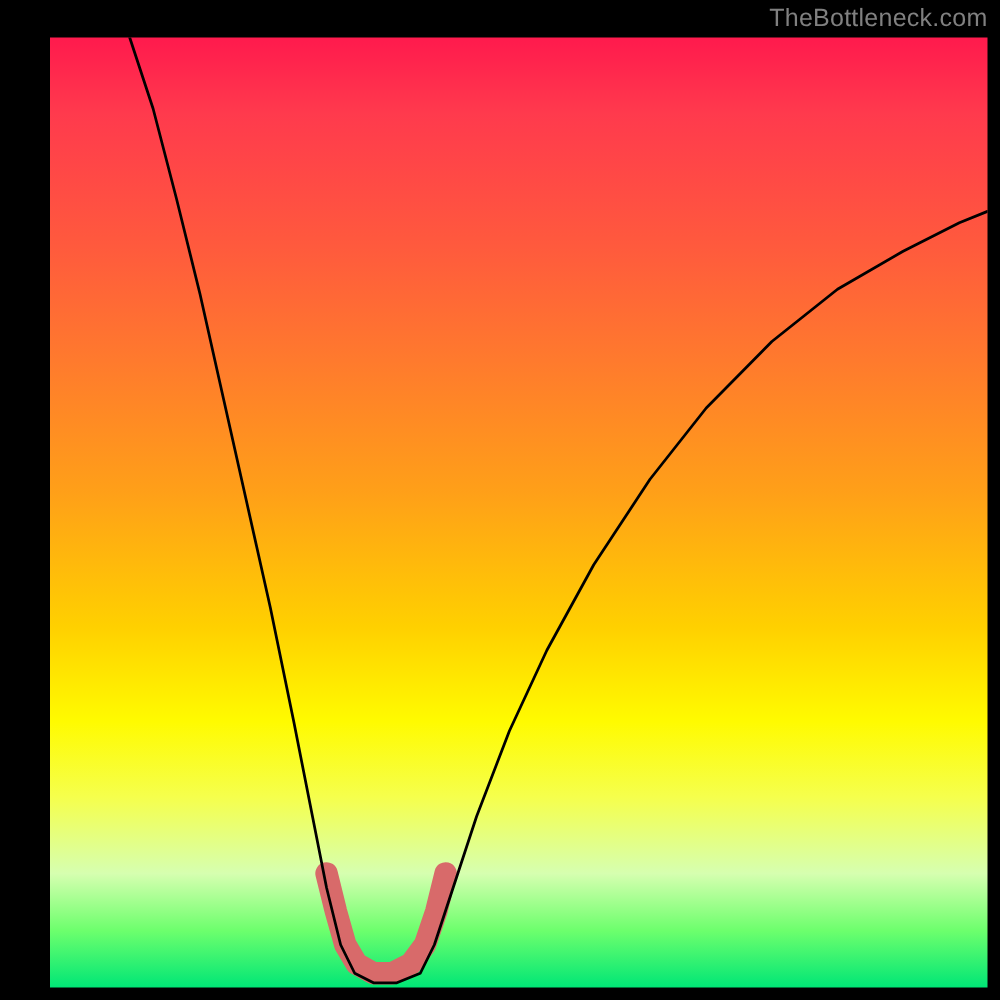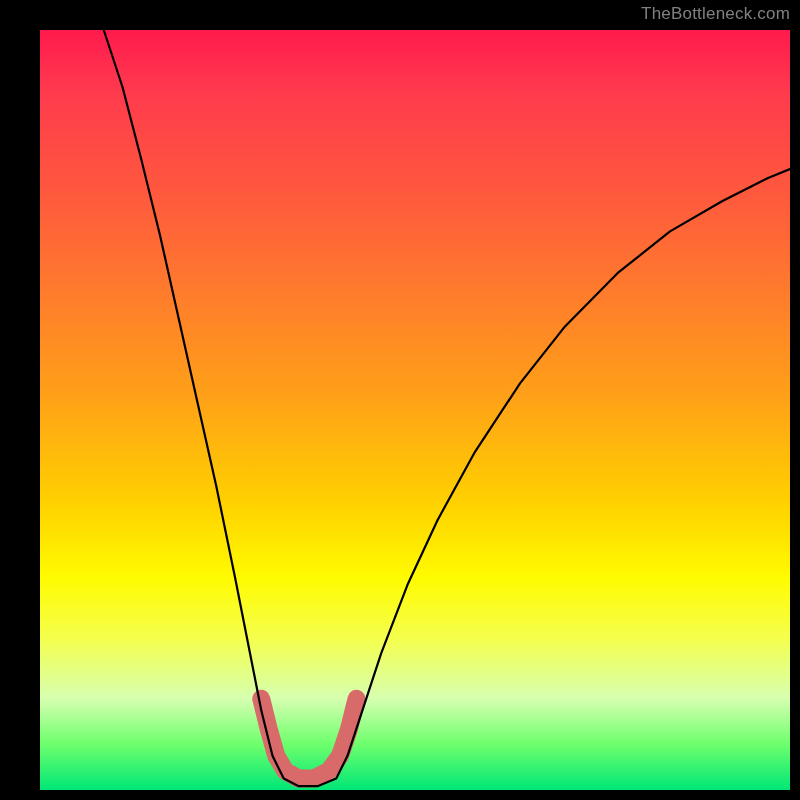--- a/index.html
+++ b/index.html
@@ -15,21 +15,21 @@
     position: relative;
     width: 800px;
     height: 800px;
     background: #000;
   }
   .watermark {
     position: absolute;
     top: 4px;
     right: 10px;
     color: #808080;
-    font-size: 17px;
+    font-size: 20px;
     letter-spacing: 0.2px;
     z-index: 10;
   }
   .plot-area {
     position: absolute;
     left: 40px;
     top: 30px;
     width: 750px;
     height: 760px;
     

